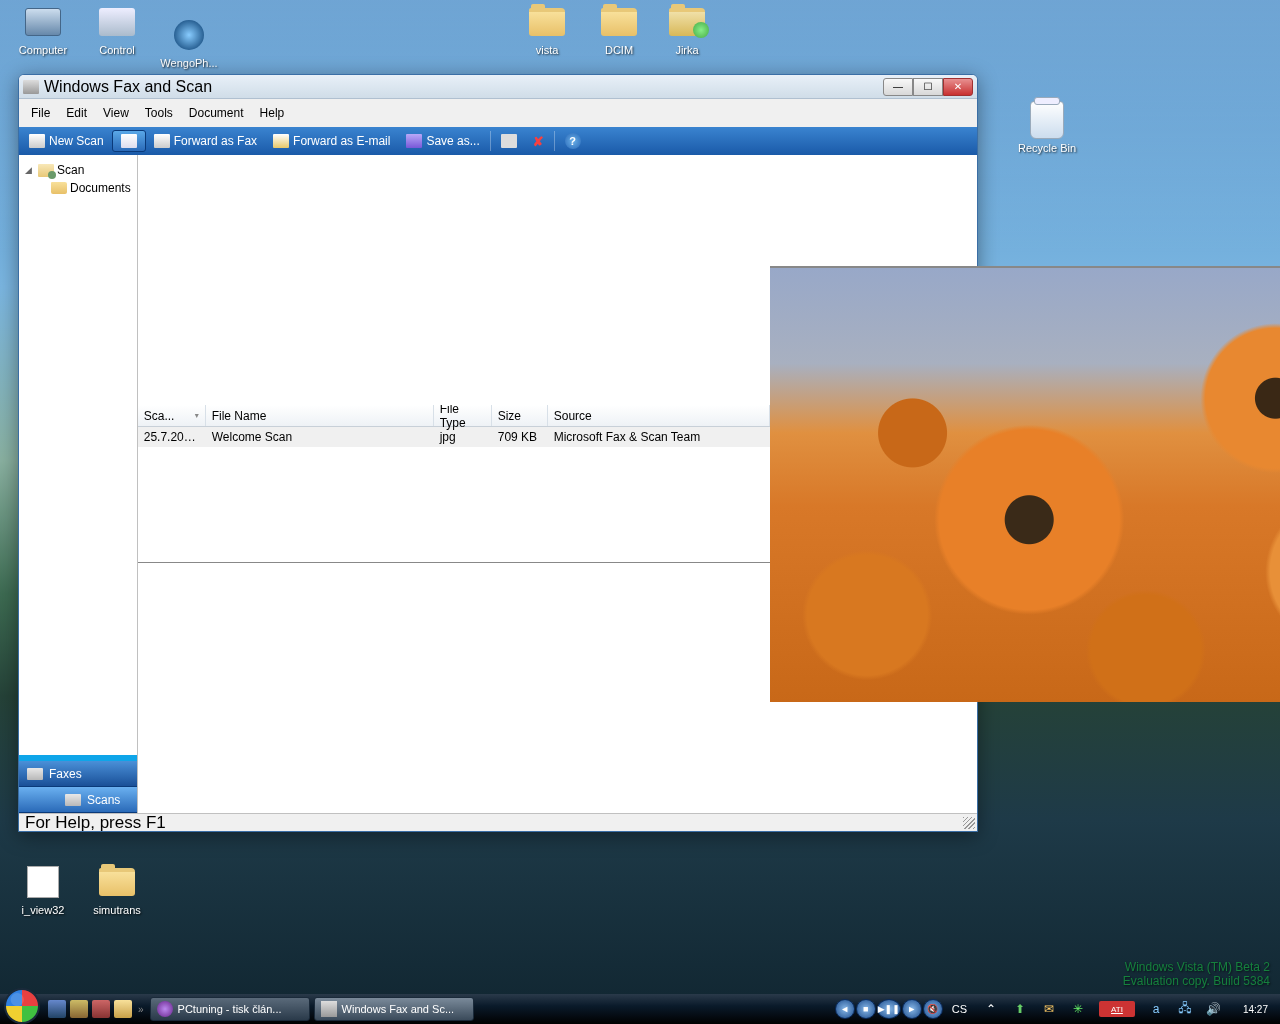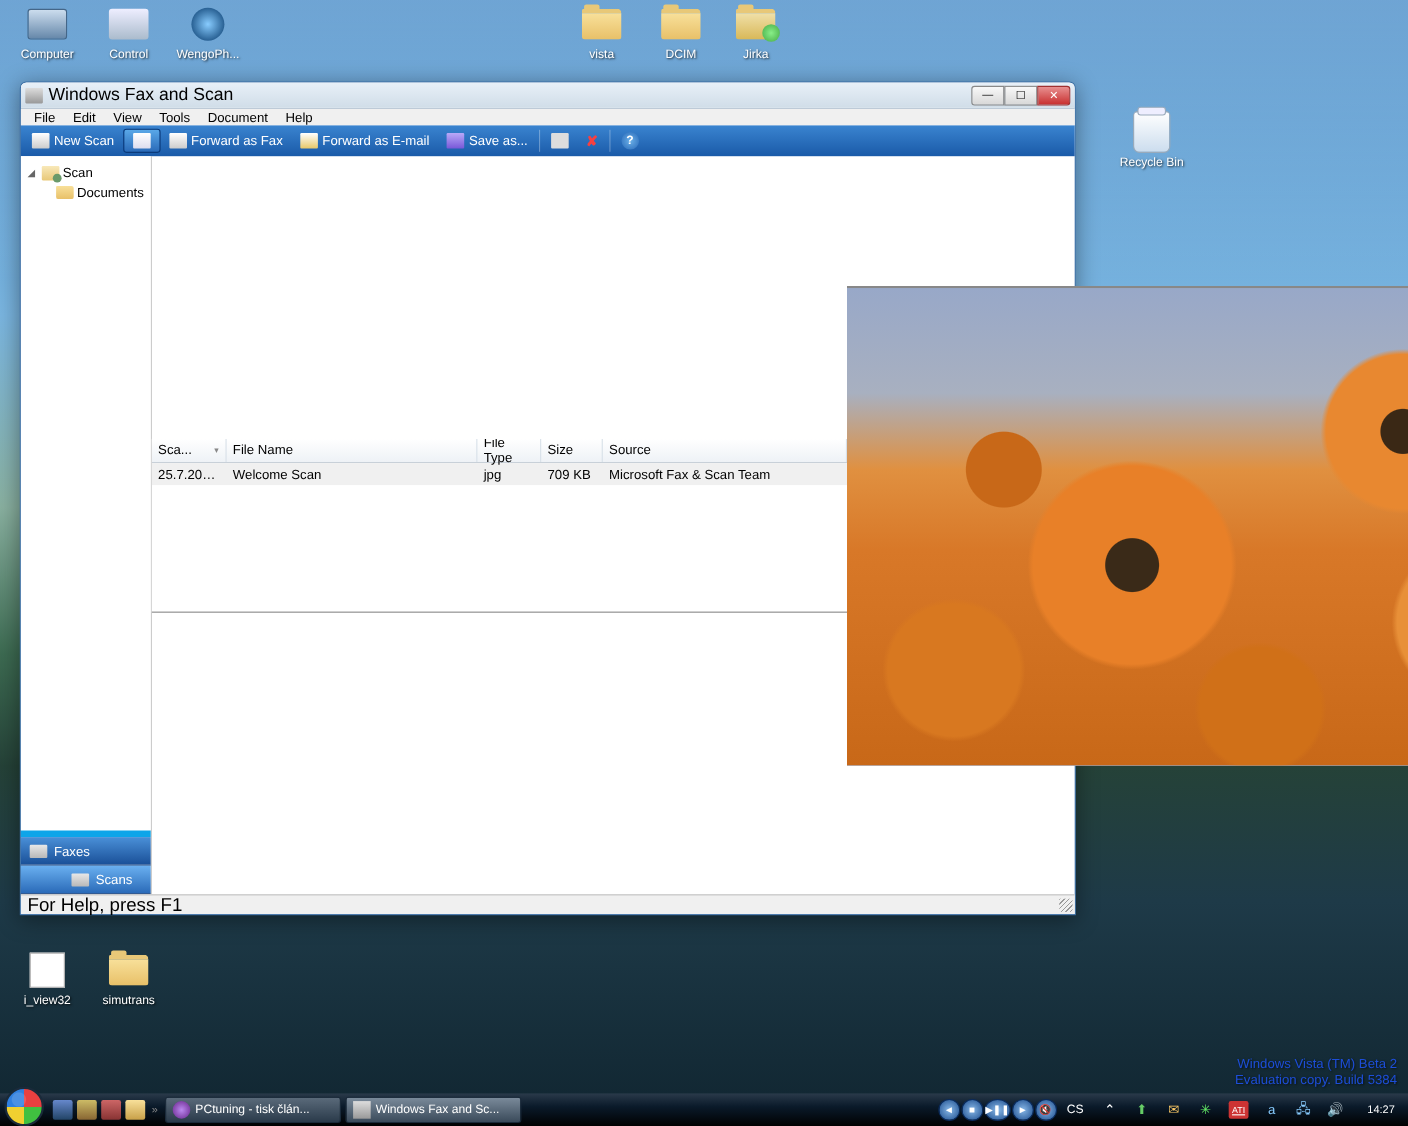--- a/index.html
+++ b/index.html
@@ -65,21 +65,21 @@
   align-items: center;
   padding: 0 4px;
 }
 .titlebar .app-ico { width:16px;height:14px;background:linear-gradient(#ddd,#999);margin-right:5px;border-radius:1px; }
 .titlebar .title { flex:1; font-size: 16px; color:#000; }
 .win-controls { display:flex; gap:0; }
 .win-btn { width:30px;height:18px;border:1px solid #888;background:linear-gradient(#f8f8f8,#d8d8d8);display:flex;align-items:center;justify-content:center;font-size:10px;cursor:pointer; }
 .win-btn.min{border-radius:3px 0 0 3px;}
 .win-btn.close{background:linear-gradient(#e89090,#c83030);color:#fff;border-radius:0 3px 3px 0;border-color:#a03030;}
 .menubar {
-  height: 15px;
+  height: 28px;
   background: #f0f0f0;
   display: flex;
   align-items: center;
   padding: 0 4px;
   font-size: 12px;
 }
 .menubar .menu-item { padding: 2px 8px; cursor:pointer; }
 .toolbar {
   height: 28px;
   background: linear-gradient(#3a84d0, #1a5aa8);
@@ -198,41 +198,41 @@
 .spacer{flex:1;}
 .media-ctrl{display:flex;gap:1px;margin-right:6px;}
 .mc-btn{width:20px;height:20px;border-radius:50%;background:radial-gradient(#88b8e8,#1a4a8a);border:1px solid #0a2a5a;display:flex;align-items:center;justify-content:center;color:#fff;font-size:9px;cursor:pointer;}
 .tray{display:flex;align-items:center;gap:13px;margin-right:4px;font-size:11px;}
 .tray-ico{width:16px;height:16px;cursor:pointer;display:flex;align-items:center;justify-content:center;font-size:12px;}
 .lang{font-size:11px;padding:0 3px;cursor:pointer;}
 .clock{font-size:10px;padding:0 8px;}
 
 .watermark{
   position:absolute;right:10px;bottom:36px;
-  color:#1d4ed8;font-size:12px;text-align:right;
+  color:#15803d;font-size:12px;text-align:right;
   text-shadow:1px 1px 2px rgba(0,0,0,.6);
 }
 </style>
 </head>
 <body>
 <div class="wallpaper"></div>
 
 <div class="desktop-icon" style="left:8px;top:2px">
   <div class="ico">
       <div style="width:36px;height:28px;background:linear-gradient(#cde,#68a);border-radius:3px;border:1px solid #468;"></div>
     </div>
   <div class="label">Computer</div>
 </div>
 <div class="desktop-icon" style="left:82px;top:2px">
   <div class="ico">
       <div style="width:36px;height:28px;background:linear-gradient(#eef,#abc);border-radius:3px;"></div>
     </div>
   <div class="label">Control</div>
 </div>
-<div class="desktop-icon" style="left:154px;top:2px">
+<div class="desktop-icon" style="left:154px;top:15px">
   <div class="ico">
       <div style="width:30px;height:30px;border-radius:50%;background:radial-gradient(#8cf,#036);"></div>
     </div>
   <div class="label">WengoPh...</div>
 </div>
 <div class="desktop-icon" style="left:512px;top:2px">
   <div class="ico">
       <div class="folder-ico"></div>
     </div>
   <div class="label">vista</div>
@@ -411,19 +411,19 @@
     <div class="mc-btn" style="width:24px;">▶❚❚</div>
     <div class="mc-btn">►</div>
     <div class="mc-btn">🔇</div>
   </div>
   <div class="tray">
     <span class="lang">CS</span>
     <div class="tray-ico">⌃</div>
     <div class="tray-ico" style="color:#6c6;">⬆</div>
     <div class="tray-ico" style="color:#fc6;">✉</div>
     <div class="tray-ico" style="color:#6e6;">✳</div>
-    <div class="tray-ico" style="background:#c33;color:#fff;font-size:8px;border-radius:2px;width:18px;text-decoration:underline;">ATI</div>
+    <div class="tray-ico" style="background:#c33;color:#fff;font-size:8px;border-radius:2px;width:36px;text-decoration:underline;">ATI</div>
     <div class="tray-ico" style="color:#8cf;">a</div>
     <div class="tray-ico" style="color:#8cf;">🖧</div>
     <div class="tray-ico">🔊</div>
     <span class="clock">14:27</span>
   </div>
 </div>
 
 </body></html>

